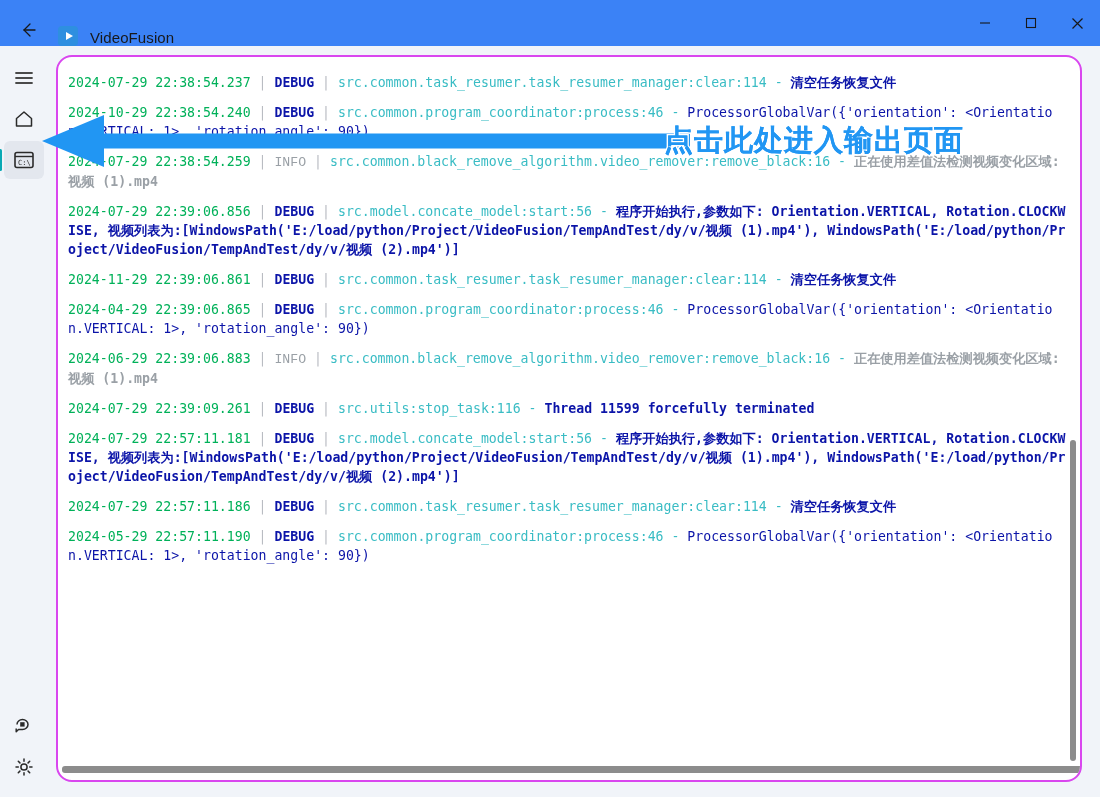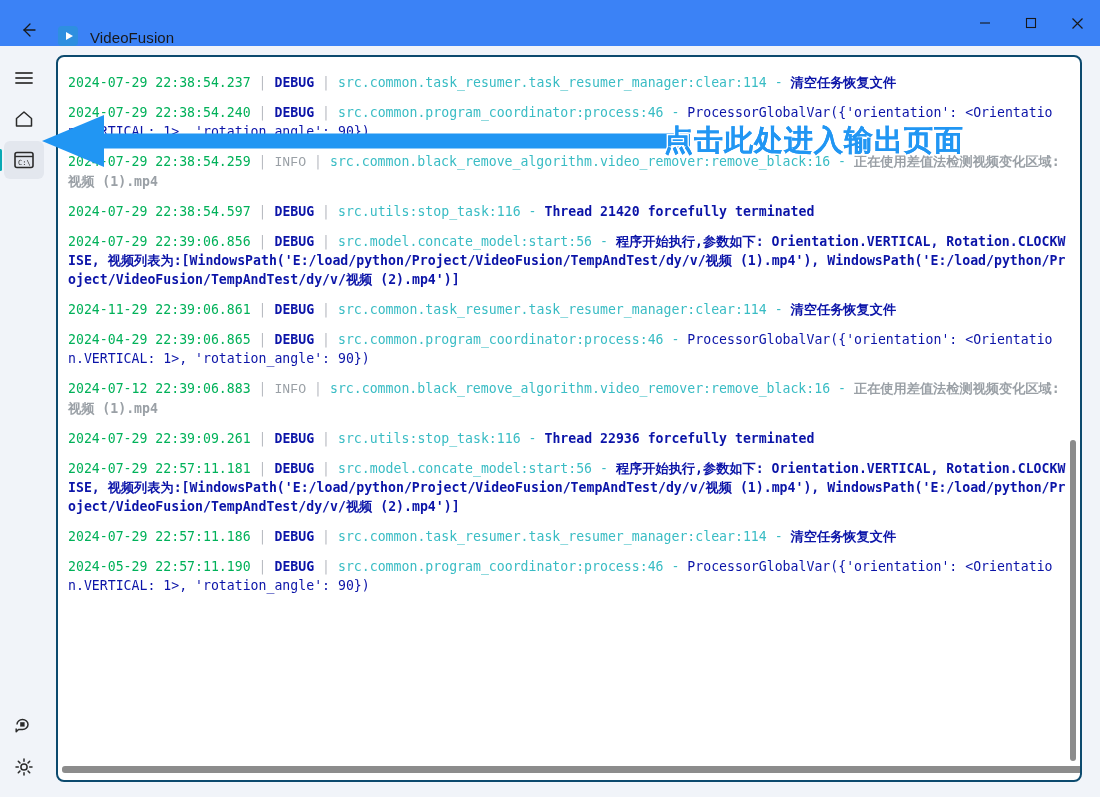--- a/index.html
+++ b/index.html
@@ -95,22 +95,22 @@
     border-radius: 2px;
   }
 
   
   .logpanel {
     position: absolute;
     left: 56px; top: 55px;
     width: 1026px;
     height: 727px;
     background: #ffffff;
-    border: 2px solid #0c4a6e;
-    border-radius: 8px;
+    border: 2px solid #d946ef;
+    border-radius: 16px;
     box-sizing: border-box;
     overflow: hidden;
   }
   .logpanel::after {
     
     content: "";
     position: absolute;
     left: -2px; bottom: -2px;
     width: 1026px; height: 2px;
     background: #09a9b4;
@@ -278,28 +278,27 @@
           <path d="M5.3 5.3 L6.9 6.9 M15.1 15.1 L16.7 16.7 M16.7 5.3 L15.1 6.9 M6.9 15.1 L5.3 16.7"></path>
         </g>
       </svg>
     </div>
   </div>
 </div>
 
 <div class="logpanel">
   <div class="log-scroll" id="log-scroll">
       <div class="log-line"><span class="ts">2024-07-29 22:38:54.237</span><span class="sep"> | </span><span class="lvl-debug">DEBUG</span><span class="sep"> | </span><span class="mod">src.common.task_resumer.task_resumer_manager:clear:114</span><span class="dash"> - </span><span class="msg-blue">清空任务恢复文件</span></div>
-      <div class="log-line"><span class="ts">2024-07-29 22:38:54.240</span><span class="sep"> | </span><span class="lvl-debug">DEBUG</span><span class="sep"> | </span><span class="mod">src.common.program_coordinator:process:46</span><span class="dash"> - </span><span class="msg-plain">ProcessorGlobalVar({'orientation': &lt;Orientation.VERTICAL: 1&gt;, 'rotation_angle': 90})</span></div>
+      <div class="log-line"><span class="ts">2024-10-29 22:38:54.240</span><span class="sep"> | </span><span class="lvl-debug">DEBUG</span><span class="sep"> | </span><span class="mod">src.common.program_coordinator:process:46</span><span class="dash"> - </span><span class="msg-plain">ProcessorGlobalVar({'orientation': &lt;Orientation.VERTICAL: 1&gt;, 'rotation_angle': 90})</span></div>
       <div class="log-line"><span class="ts">2024-07-29 22:38:54.259</span><span class="sep"> | </span><span class="lvl-info">INFO</span><span class="sep"> | </span><span class="mod">src.common.black_remove_algorithm.video_remover:remove_black:16</span><span class="dash"> - </span><span class="msg-gray">正在使用差值法检测视频变化区域: 视频 (1).mp4</span></div>
-      <div class="log-line"><span class="ts">2024-07-29 22:38:54.597</span><span class="sep"> | </span><span class="lvl-debug">DEBUG</span><span class="sep"> | </span><span class="mod">src.utils:stop_task:116</span><span class="dash"> - </span><span class="msg-blue">Thread 21420 forcefully terminated</span></div>
       <div class="log-line"><span class="ts">2024-07-29 22:39:06.856</span><span class="sep"> | </span><span class="lvl-debug">DEBUG</span><span class="sep"> | </span><span class="mod">src.model.concate_model:start:56</span><span class="dash"> - </span><span class="msg-blue">程序开始执行,参数如下: Orientation.VERTICAL, Rotation.CLOCKWISE, 视频列表为:[WindowsPath('E:/load/python/Project/VideoFusion/TempAndTest/dy/v/视频 (1).mp4'), WindowsPath('E:/load/python/Project/VideoFusion/TempAndTest/dy/v/视频 (2).mp4')]</span></div>
       <div class="log-line"><span class="ts">2024-11-29 22:39:06.861</span><span class="sep"> | </span><span class="lvl-debug">DEBUG</span><span class="sep"> | </span><span class="mod">src.common.task_resumer.task_resumer_manager:clear:114</span><span class="dash"> - </span><span class="msg-blue">清空任务恢复文件</span></div>
       <div class="log-line"><span class="ts">2024-04-29 22:39:06.865</span><span class="sep"> | </span><span class="lvl-debug">DEBUG</span><span class="sep"> | </span><span class="mod">src.common.program_coordinator:process:46</span><span class="dash"> - </span><span class="msg-plain">ProcessorGlobalVar({'orientation': &lt;Orientation.VERTICAL: 1&gt;, 'rotation_angle': 90})</span></div>
-      <div class="log-line"><span class="ts">2024-07-12 22:39:06.883</span><span class="sep"> | </span><span class="lvl-info">INFO</span><span class="sep"> | </span><span class="mod">src.common.black_remove_algorithm.video_remover:remove_black:16</span><span class="dash"> - </span><span class="msg-gray">正在使用差值法检测视频变化区域: 视频 (1).mp4</span></div>
-      <div class="log-line"><span class="ts">2024-07-29 22:39:09.261</span><span class="sep"> | </span><span class="lvl-debug">DEBUG</span><span class="sep"> | </span><span class="mod">src.utils:stop_task:116</span><span class="dash"> - </span><span class="msg-blue">Thread 22936 forcefully terminated</span></div>
+      <div class="log-line"><span class="ts">2024-06-29 22:39:06.883</span><span class="sep"> | </span><span class="lvl-info">INFO</span><span class="sep"> | </span><span class="mod">src.common.black_remove_algorithm.video_remover:remove_black:16</span><span class="dash"> - </span><span class="msg-gray">正在使用差值法检测视频变化区域: 视频 (1).mp4</span></div>
+      <div class="log-line"><span class="ts">2024-07-29 22:39:09.261</span><span class="sep"> | </span><span class="lvl-debug">DEBUG</span><span class="sep"> | </span><span class="mod">src.utils:stop_task:116</span><span class="dash"> - </span><span class="msg-blue">Thread 11599 forcefully terminated</span></div>
       <div class="log-line"><span class="ts">2024-07-29 22:57:11.181</span><span class="sep"> | </span><span class="lvl-debug">DEBUG</span><span class="sep"> | </span><span class="mod">src.model.concate_model:start:56</span><span class="dash"> - </span><span class="msg-blue">程序开始执行,参数如下: Orientation.VERTICAL, Rotation.CLOCKWISE, 视频列表为:[WindowsPath('E:/load/python/Project/VideoFusion/TempAndTest/dy/v/视频 (1).mp4'), WindowsPath('E:/load/python/Project/VideoFusion/TempAndTest/dy/v/视频 (2).mp4')]</span></div>
       <div class="log-line"><span class="ts">2024-07-29 22:57:11.186</span><span class="sep"> | </span><span class="lvl-debug">DEBUG</span><span class="sep"> | </span><span class="mod">src.common.task_resumer.task_resumer_manager:clear:114</span><span class="dash"> - </span><span class="msg-blue">清空任务恢复文件</span></div>
       <div class="log-line"><span class="ts">2024-05-29 22:57:11.190</span><span class="sep"> | </span><span class="lvl-debug">DEBUG</span><span class="sep"> | </span><span class="mod">src.common.program_coordinator:process:46</span><span class="dash"> - </span><span class="msg-plain">ProcessorGlobalVar({'orientation': &lt;Orientation.VERTICAL: 1&gt;, 'rotation_angle': 90})</span></div>
     </div>
 
   <div class="vscroll">
     <div class="vthumb"></div>
   </div>
   <div class="hscroll">
     <div class="hthumb"></div>

